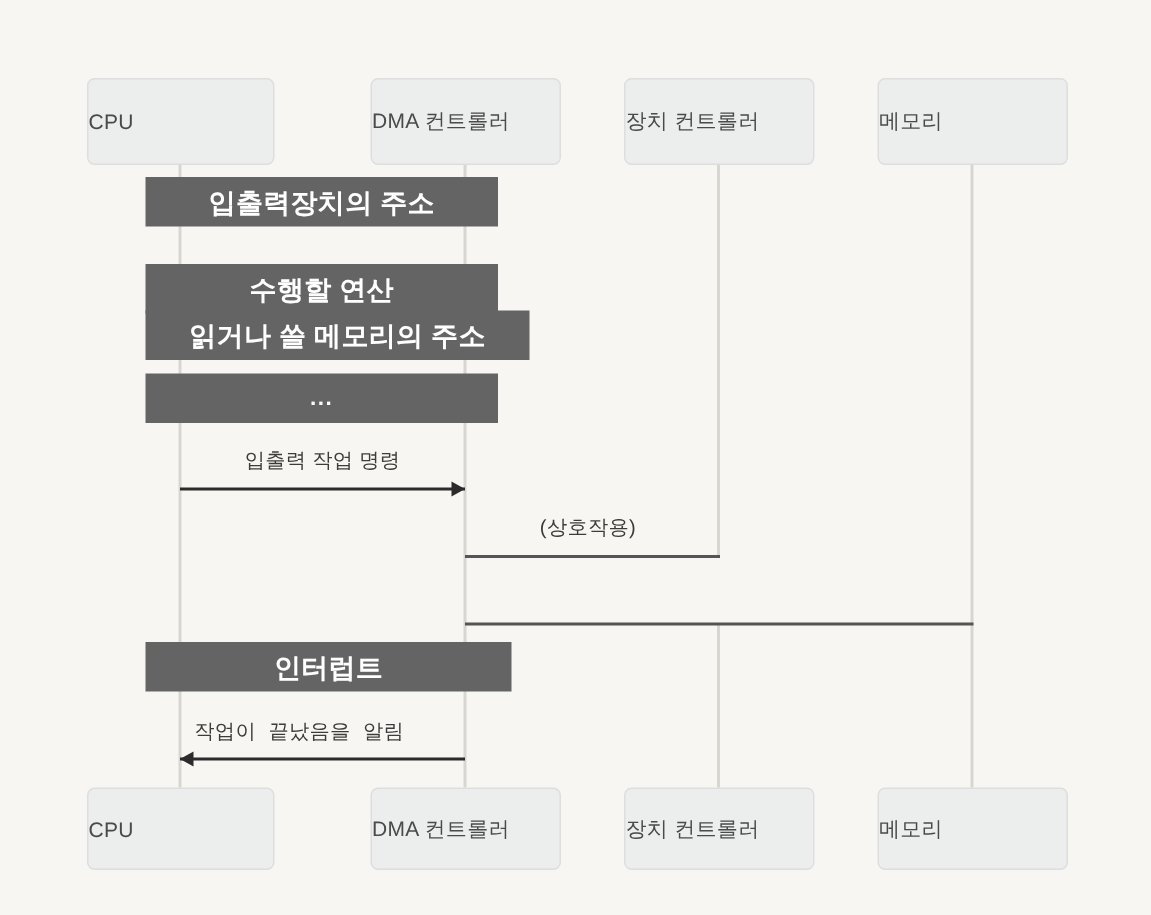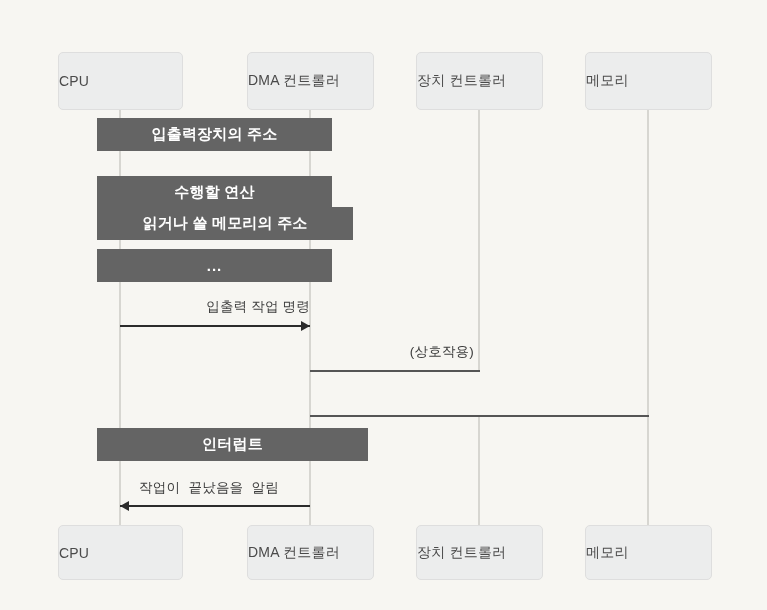--- a/index.html
+++ b/index.html
@@ -45,21 +45,21 @@
 
   
   .step-bar {
     position: absolute;
     box-sizing: border-box;
     background: #646464;
     display: flex;
     align-items: center;
     justify-content: center;
     color: #ffffff;
-    font-size: 15px;
+    font-size: 18px;
     font-weight: bold;
     letter-spacing: 0.2px;
     white-space: nowrap;
   }
   .step-bar.ellipsis {
     font-size: 15px;
     letter-spacing: 1px;
   }
 
   
@@ -84,21 +84,21 @@
     border-left: 9px solid #2b2b2b;
   }
   .arrow-head.left {
     border-right: 9px solid #2b2b2b;
   }
 
   .msg-label {
     position: absolute;
     color: #3c3c3c;
     font-size: 13.5px;
-    text-align: right;
+    text-align: center;
     white-space: nowrap;
     letter-spacing: 0.2px;
   }
 </style>
 </head>
 <body>
 
 <div id="diagram">
 
   <div class="lifeline" style="left:119px; top:110px; height:415px;"></div>
@@ -126,21 +126,21 @@
   </div>
   <div class="step-bar" style="left:97px; top:176px; width:235px; height:33px;">
     <span>수행할 연산</span>
   </div>
   <div class="step-bar" style="left:97px; top:207px; width:256px; height:33px;">
     <span>읽거나 쓸 메모리의 주소</span>
   </div>
   <div class="step-bar ellipsis" style="left:97px; top:249px; width:235px; height:33px;">
     <span>...</span>
   </div>
-  <div class="step-bar" style="left:97px; top:428px; width:271px; height:33px;">
+  <div class="step-bar" style="left:97px; top:428px; width:244px; height:33px;">
     <span>인터럽트</span>
   </div>
 
   <div class="msg-label" style="left:120px; top:298px; width:190px;">
     <span>입출력 작업 명령</span>
   </div>
   <div class="msg-line" style="left:120px; top:325px; width:190px;"></div>
   <div class="arrow-head right" style="left:301px; top:321px;"></div>
 
   <div class="msg-label" style="left:310px; top:343px; width:164px;">

